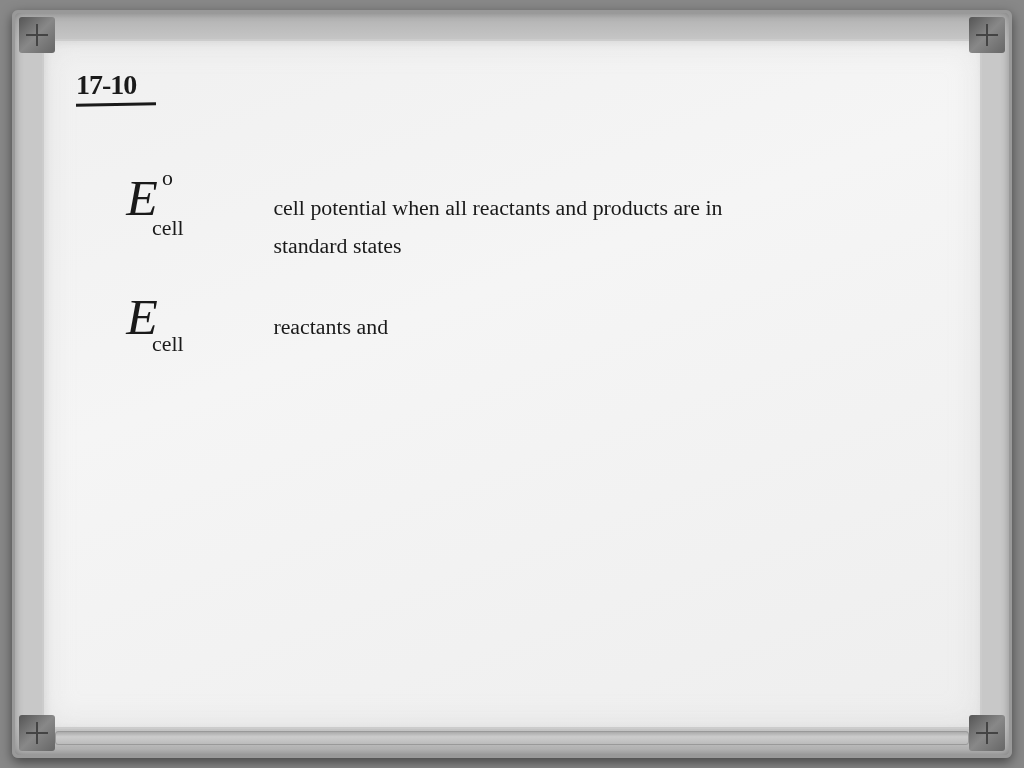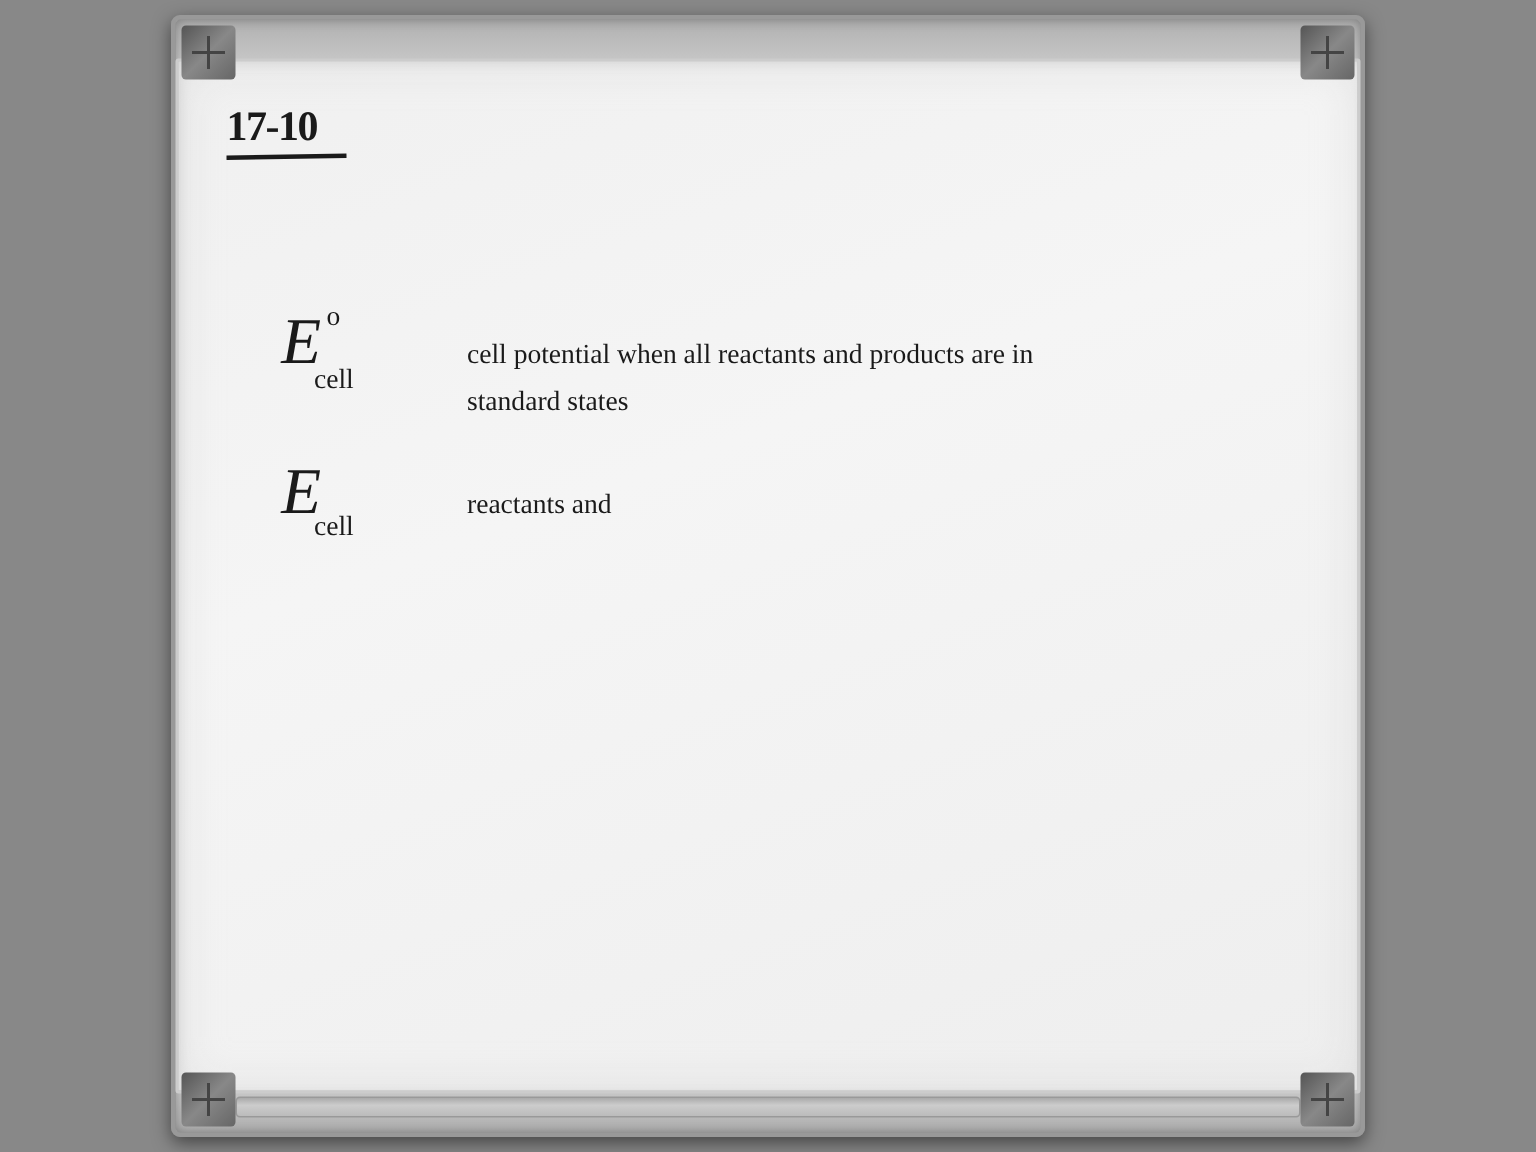--- a/index.html
+++ b/index.html
@@ -8,21 +8,21 @@
       width: 1024px;
       height: 768px;
       background: #888;
       display: flex;
       align-items: center;
       justify-content: center;
       overflow: hidden;
     }
 
     .whiteboard-outer {
-      width: 796px;
+      width: 1000px;
       height: 748px;
       background: linear-gradient(to bottom, #b0b0b0 0%, #c8c8c8 4%, #c8c8c8 96%, #b0b0b0 100%);
       border: 3px solid #999;
       border-radius: 6px;
       display: flex;
       align-items: center;
       justify-content: center;
       position: relative;
       box-shadow: inset 0 0 8px rgba(0,0,0,0.3), 0 4px 12px rgba(0,0,0,0.5);
     }

